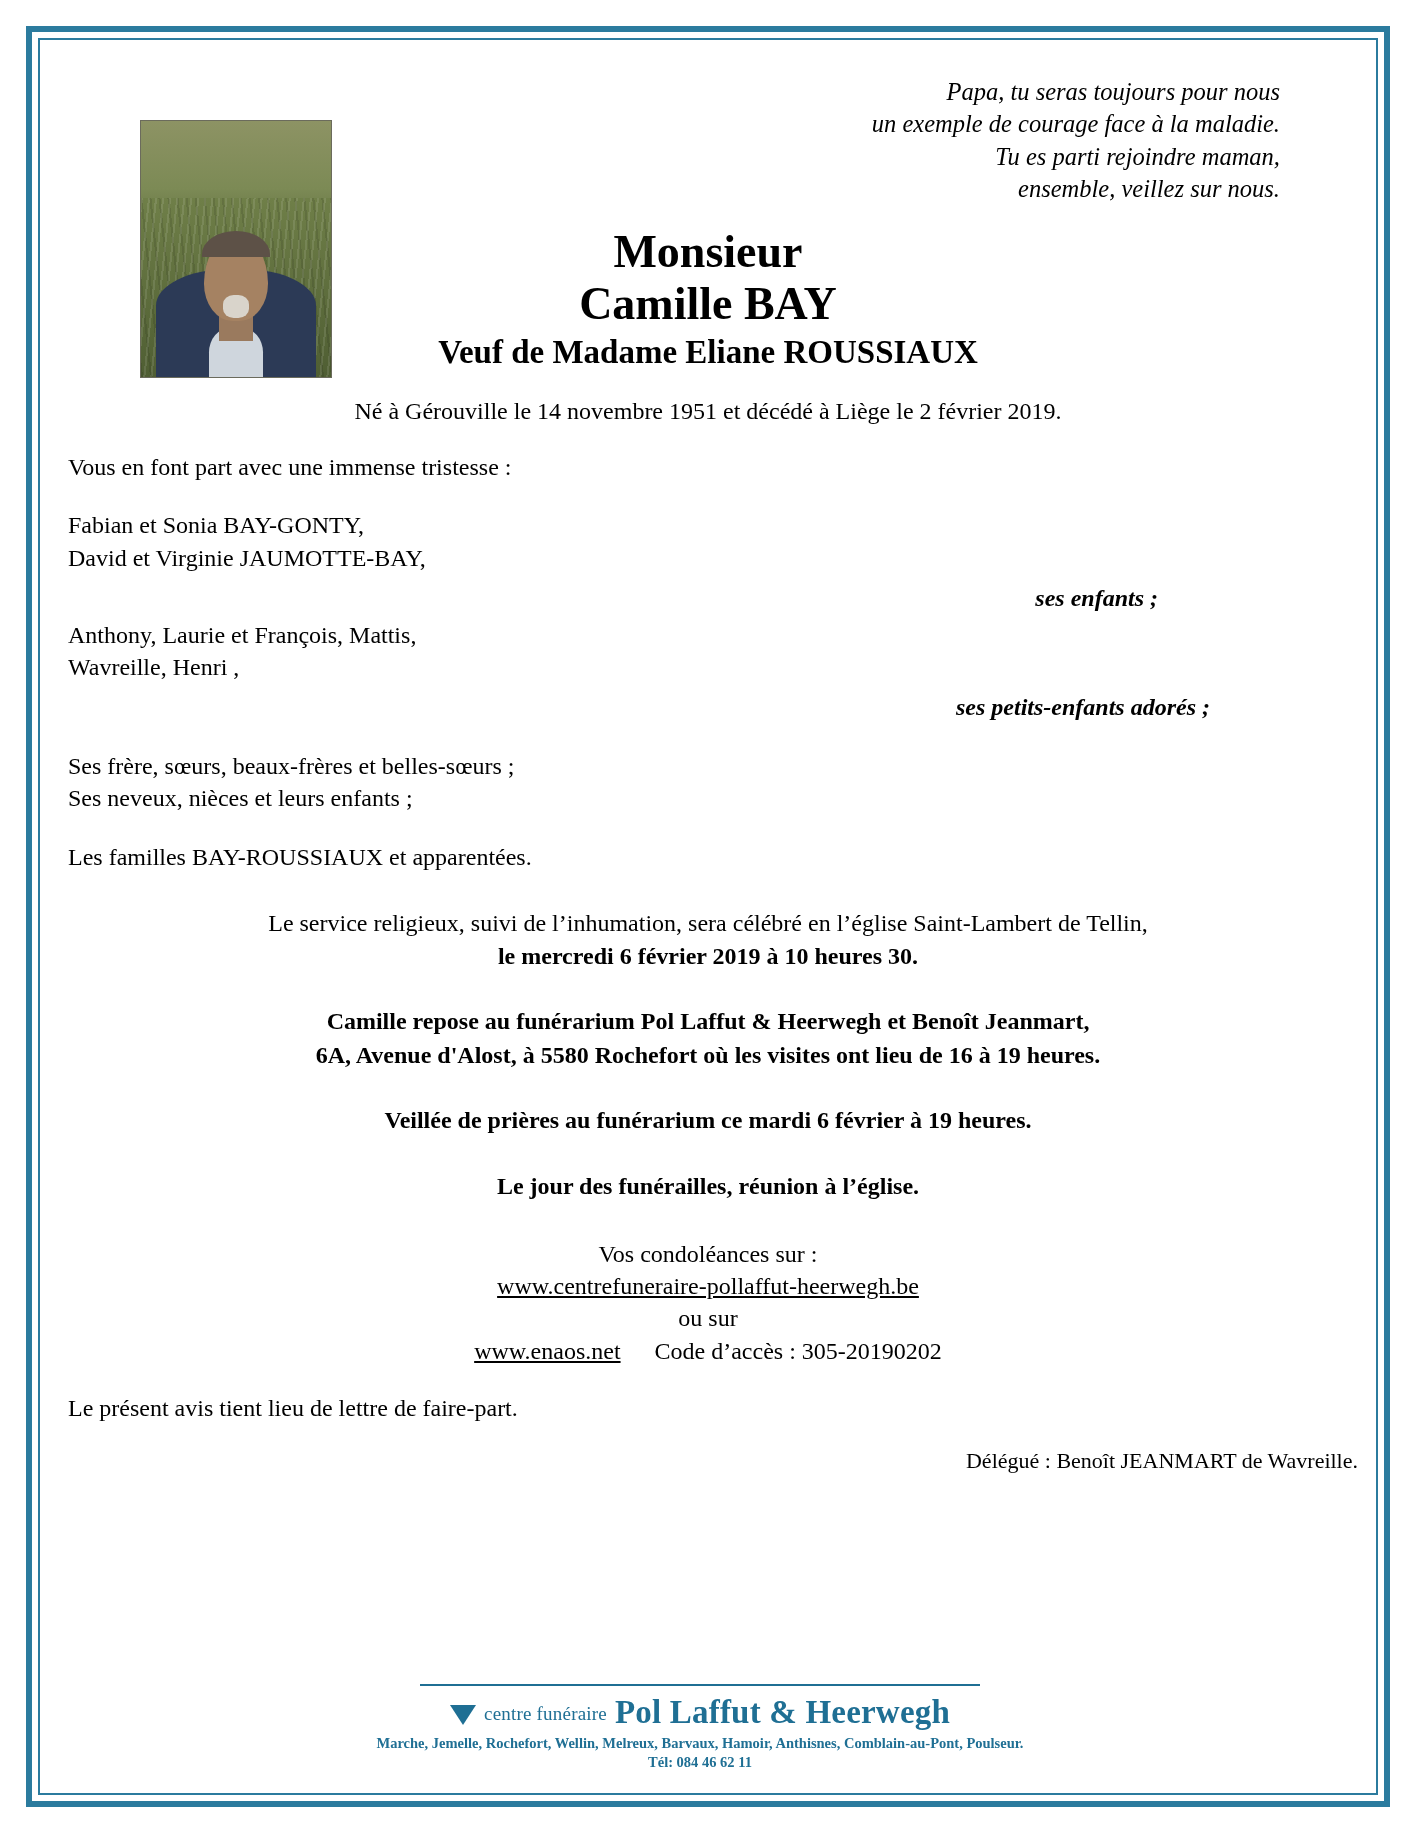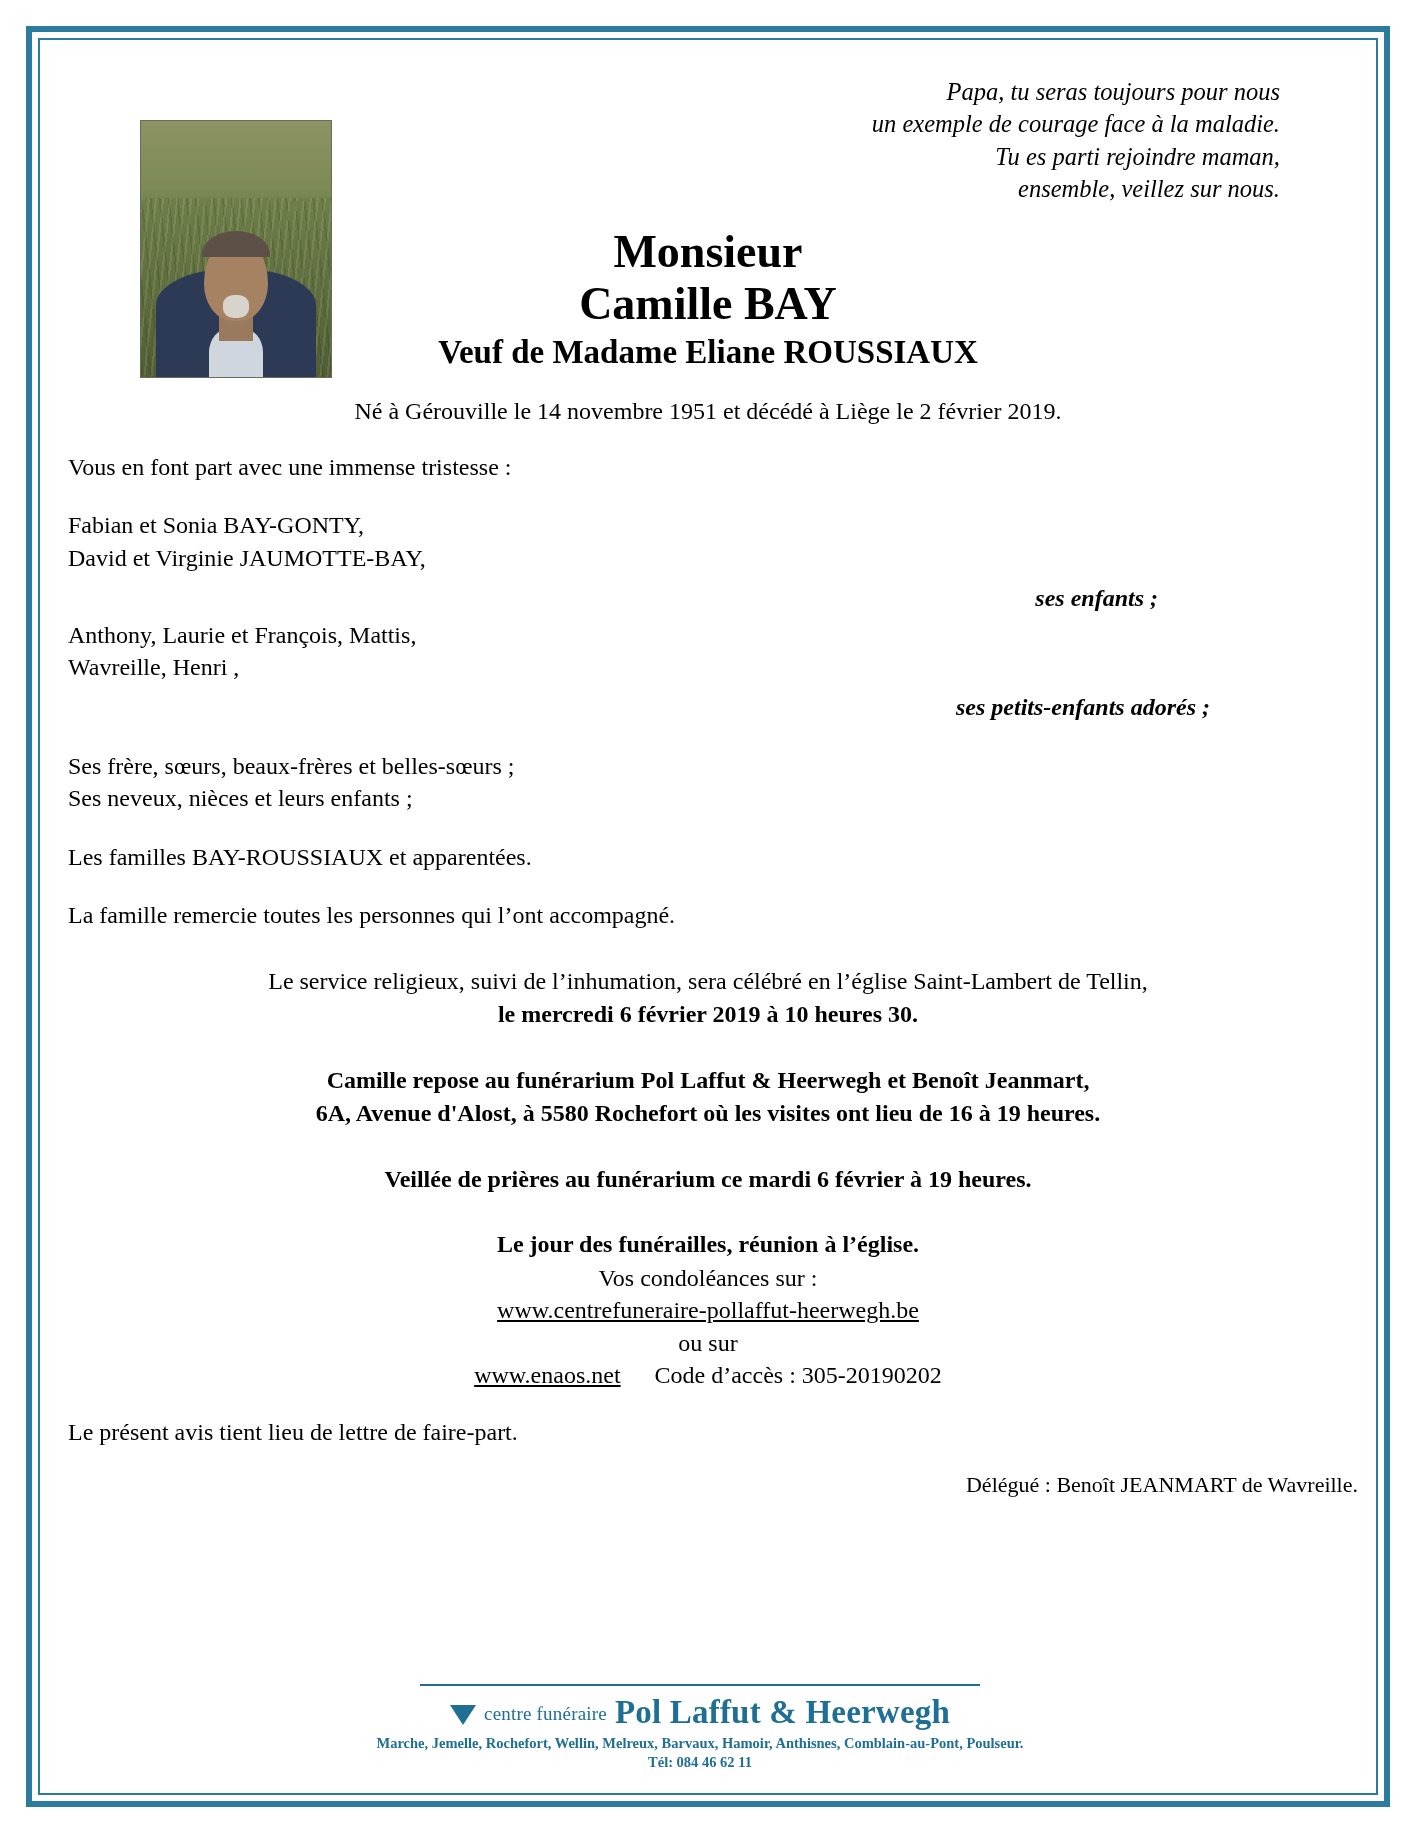--- a/index.html
+++ b/index.html
@@ -206,20 +206,21 @@
   .notice-blk {
     text-align: center;
     font-size: 24px;
     font-weight: bold;
     margin-top: 32px;
     line-height: 1.4;
   }
   .cond {
     text-align: center;
     font-size: 24px;
+    margin-top: 34px;
     line-height: 1.35;
   }
   .u { text-decoration: underline; }
   .faire {
     font-size: 24px;
     margin-top: 28px;
     padding-left: 10px;
   }
   .delegue {
     text-align: right;
@@ -334,21 +335,20 @@
       </div>
       <div class="role wide">ses petits-enfants adorés ;</div>
 
       <div class="blk">
         <div>Ses frère, sœurs, beaux-frères et belles-sœurs ;</div>
         <div>Ses neveux, nièces et leurs enfants ;</div>
       </div>
 
       <div class="blk">Les familles BAY-ROUSSIAUX et apparentées.</div>
 
-      <div class="blk">La famille remercie toutes les personnes qui l’ont accompagné.</div>
     </div>
 
     <div class="svc">
       <div>Le service religieux, suivi de l’inhumation, sera célébré en l’église Saint-Lambert de Tellin,</div>
       <div class="b">le mercredi 6 février 2019 à 10 heures 30.</div>
     </div>
 
     <div class="notice-blk">
       <div>Camille repose au funérarium Pol Laffut &amp; Heerwegh et Benoît Jeanmart,</div>
       <div>6A, Avenue d'Alost, à 5580 Rochefort où les visites ont lieu de 16 à 19 heures.</div>

